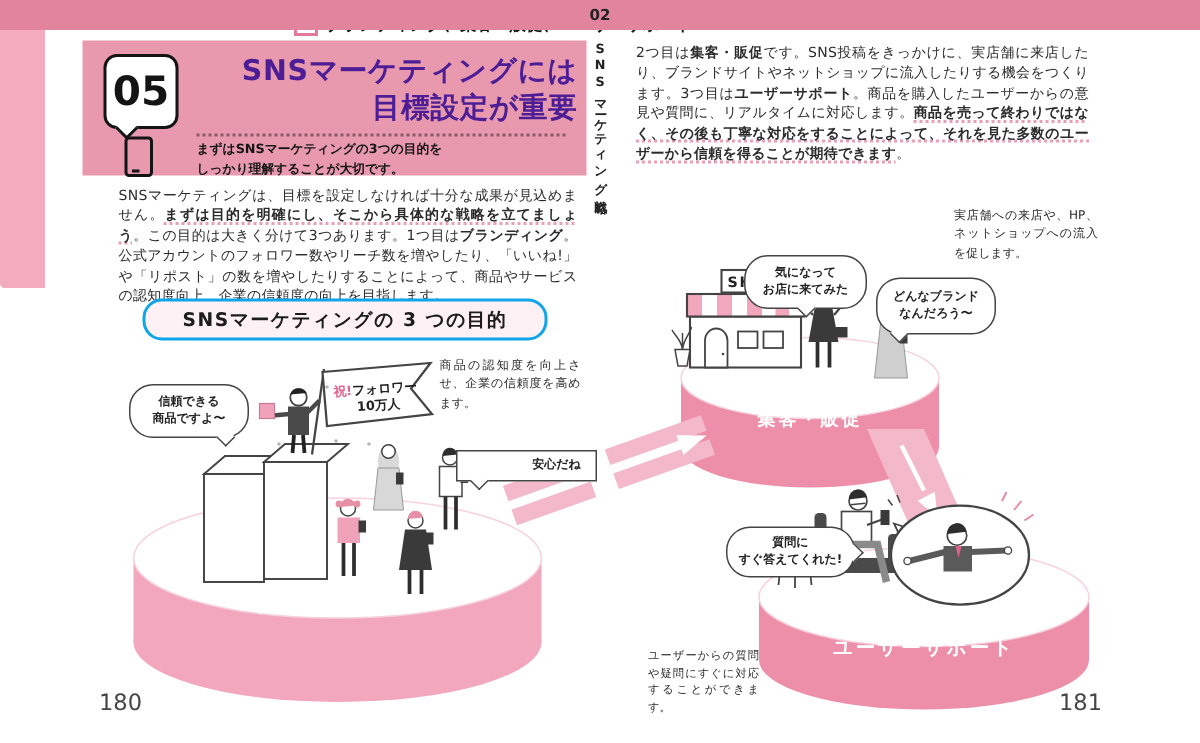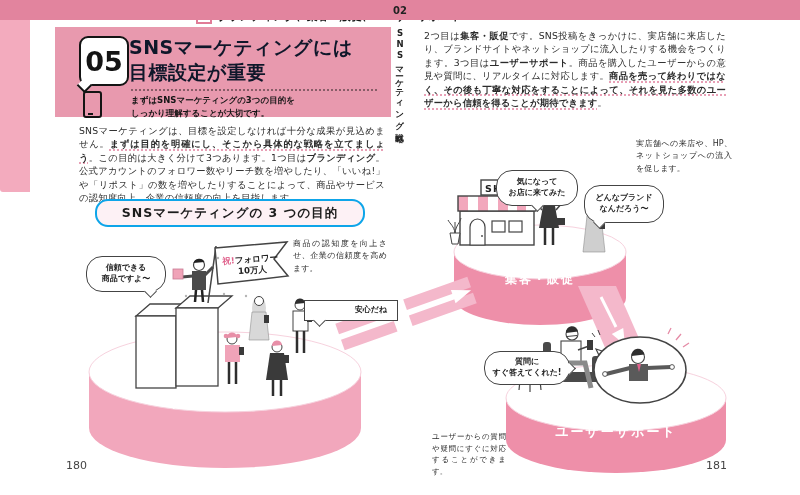--- a/index.html
+++ b/index.html
@@ -8,29 +8,29 @@
   .abs{position:absolute;}
   
   #kwbar{left:104px;top:9px;display:flex;align-items:center;gap:5px;height:14px;}
   #kw-label{color:#8e3438;font-weight:800;font-size:10px;letter-spacing:1px;font-style:italic;}
   #kw-arrows{color:#8e3438;font-size:7px;letter-spacing:-1px;}
   #kw-check{width:12px;height:12px;border:2px solid #e17b97;background:#fff;display:flex;
             align-items:center;justify-content:center;font-size:10px;font-weight:800;color:#3a2326;line-height:1;}
   #kw-words{font-size:11px;font-weight:800;color:#141414;}
   
   #titleblock{left:55px;top:27px;width:336px;height:90px;background:#e899ae;}
-  #badge{left:24px;top:9px;width:46px;height:46px;background:#fff;border:2.5px solid #141414;
+  #badge{left:14px;top:9px;width:46px;height:46px;background:#fff;border:2.5px solid #141414;
          border-radius:9px;display:flex;align-items:center;justify-content:center;
          font-size:27px;font-weight:800;color:#141414;}
   #badge-tail{left:24px;top:53px;width:9px;height:9px;background:#fff;
               border-right:2.5px solid #141414;border-bottom:2.5px solid #141414;transform:rotate(45deg);}
   #phone{left:28px;top:64px;width:15px;height:23px;border:2px solid #141414;border-radius:3px;}
   #phone::after{content:"";position:absolute;left:3px;bottom:1.5px;width:5px;height:2px;background:#141414;}
-  #lesson-title{left:74px;top:8px;width:256px;font-size:19px;font-weight:800;color:#0f172a;
-                line-height:1.32;white-space:pre-line;letter-spacing:0.5px;}
+  #lesson-title{left:74px;top:8px;width:256px;font-size:19px;font-weight:800;color:#4c1d95;
+                line-height:1.32;white-space:pre-line;letter-spacing:0.5px;text-align:right;}
   #title-sep{left:76px;top:62px;width:246px;border-top:2px dotted rgba(20,20,20,0.45);}
   #lesson-sub{left:76px;top:67px;width:250px;font-size:8.5px;font-weight:600;color:#151515;
               line-height:1.5;white-space:pre-line;}
   
   .para{font-size:9.3px;line-height:13.4px;color:#2b2b2b;text-align:justify;letter-spacing:0.2px;}
   #body-left{left:79px;top:124px;width:306px;}
   #body-right{left:424px;top:29px;width:302px;}
   .b{font-weight:800;}
   .bu{font-weight:800;text-decoration:underline dotted #e8a0b6 2px;text-underline-offset:2px;}
   
@@ -65,21 +65,21 @@
   .vtext{writing-mode:vertical-rl;text-orientation:upright;white-space:pre-line;font-weight:700;color:#333;}
   #box-label-1{left:141px;top:321px;width:34px;height:64px;font-size:7.2px;line-height:1.9;}
   #box-label-2{left:182px;top:313px;width:36px;height:68px;font-size:7.2px;line-height:1.9;}
   
   #side-tab{left:726px;top:226px;width:30px;height:192px;background:#f3abbe;border-radius:3px 0 0 3px;z-index:2;}
   #tab-chapter{position:absolute;top:0;left:0;right:0;height:20px;background:#e2849e;display:flex;
                align-items:center;justify-content:center;font-size:10px;font-weight:800;color:#222;}
   #tab-label{position:absolute;top:28px;left:50%;transform:translateX(-50%);writing-mode:vertical-rl;
              text-orientation:upright;font-size:8.5px;font-weight:800;color:#222;letter-spacing:1px;}
   
-  .pagenum{font-size:11px;color:#444;z-index:2;}
+  .pagenum{font-size:15px;color:#444;z-index:2;}
   #pn-left{left:66px;top:459px;}
   #pn-right{left:706px;top:459px;}
   #art{position:absolute;left:0;top:0;z-index:1;}
 </style>
 </head>
 <body>
 
 <div id="page">
 
   <svg id="art" width="800" height="495" viewBox="0 0 800 495">

